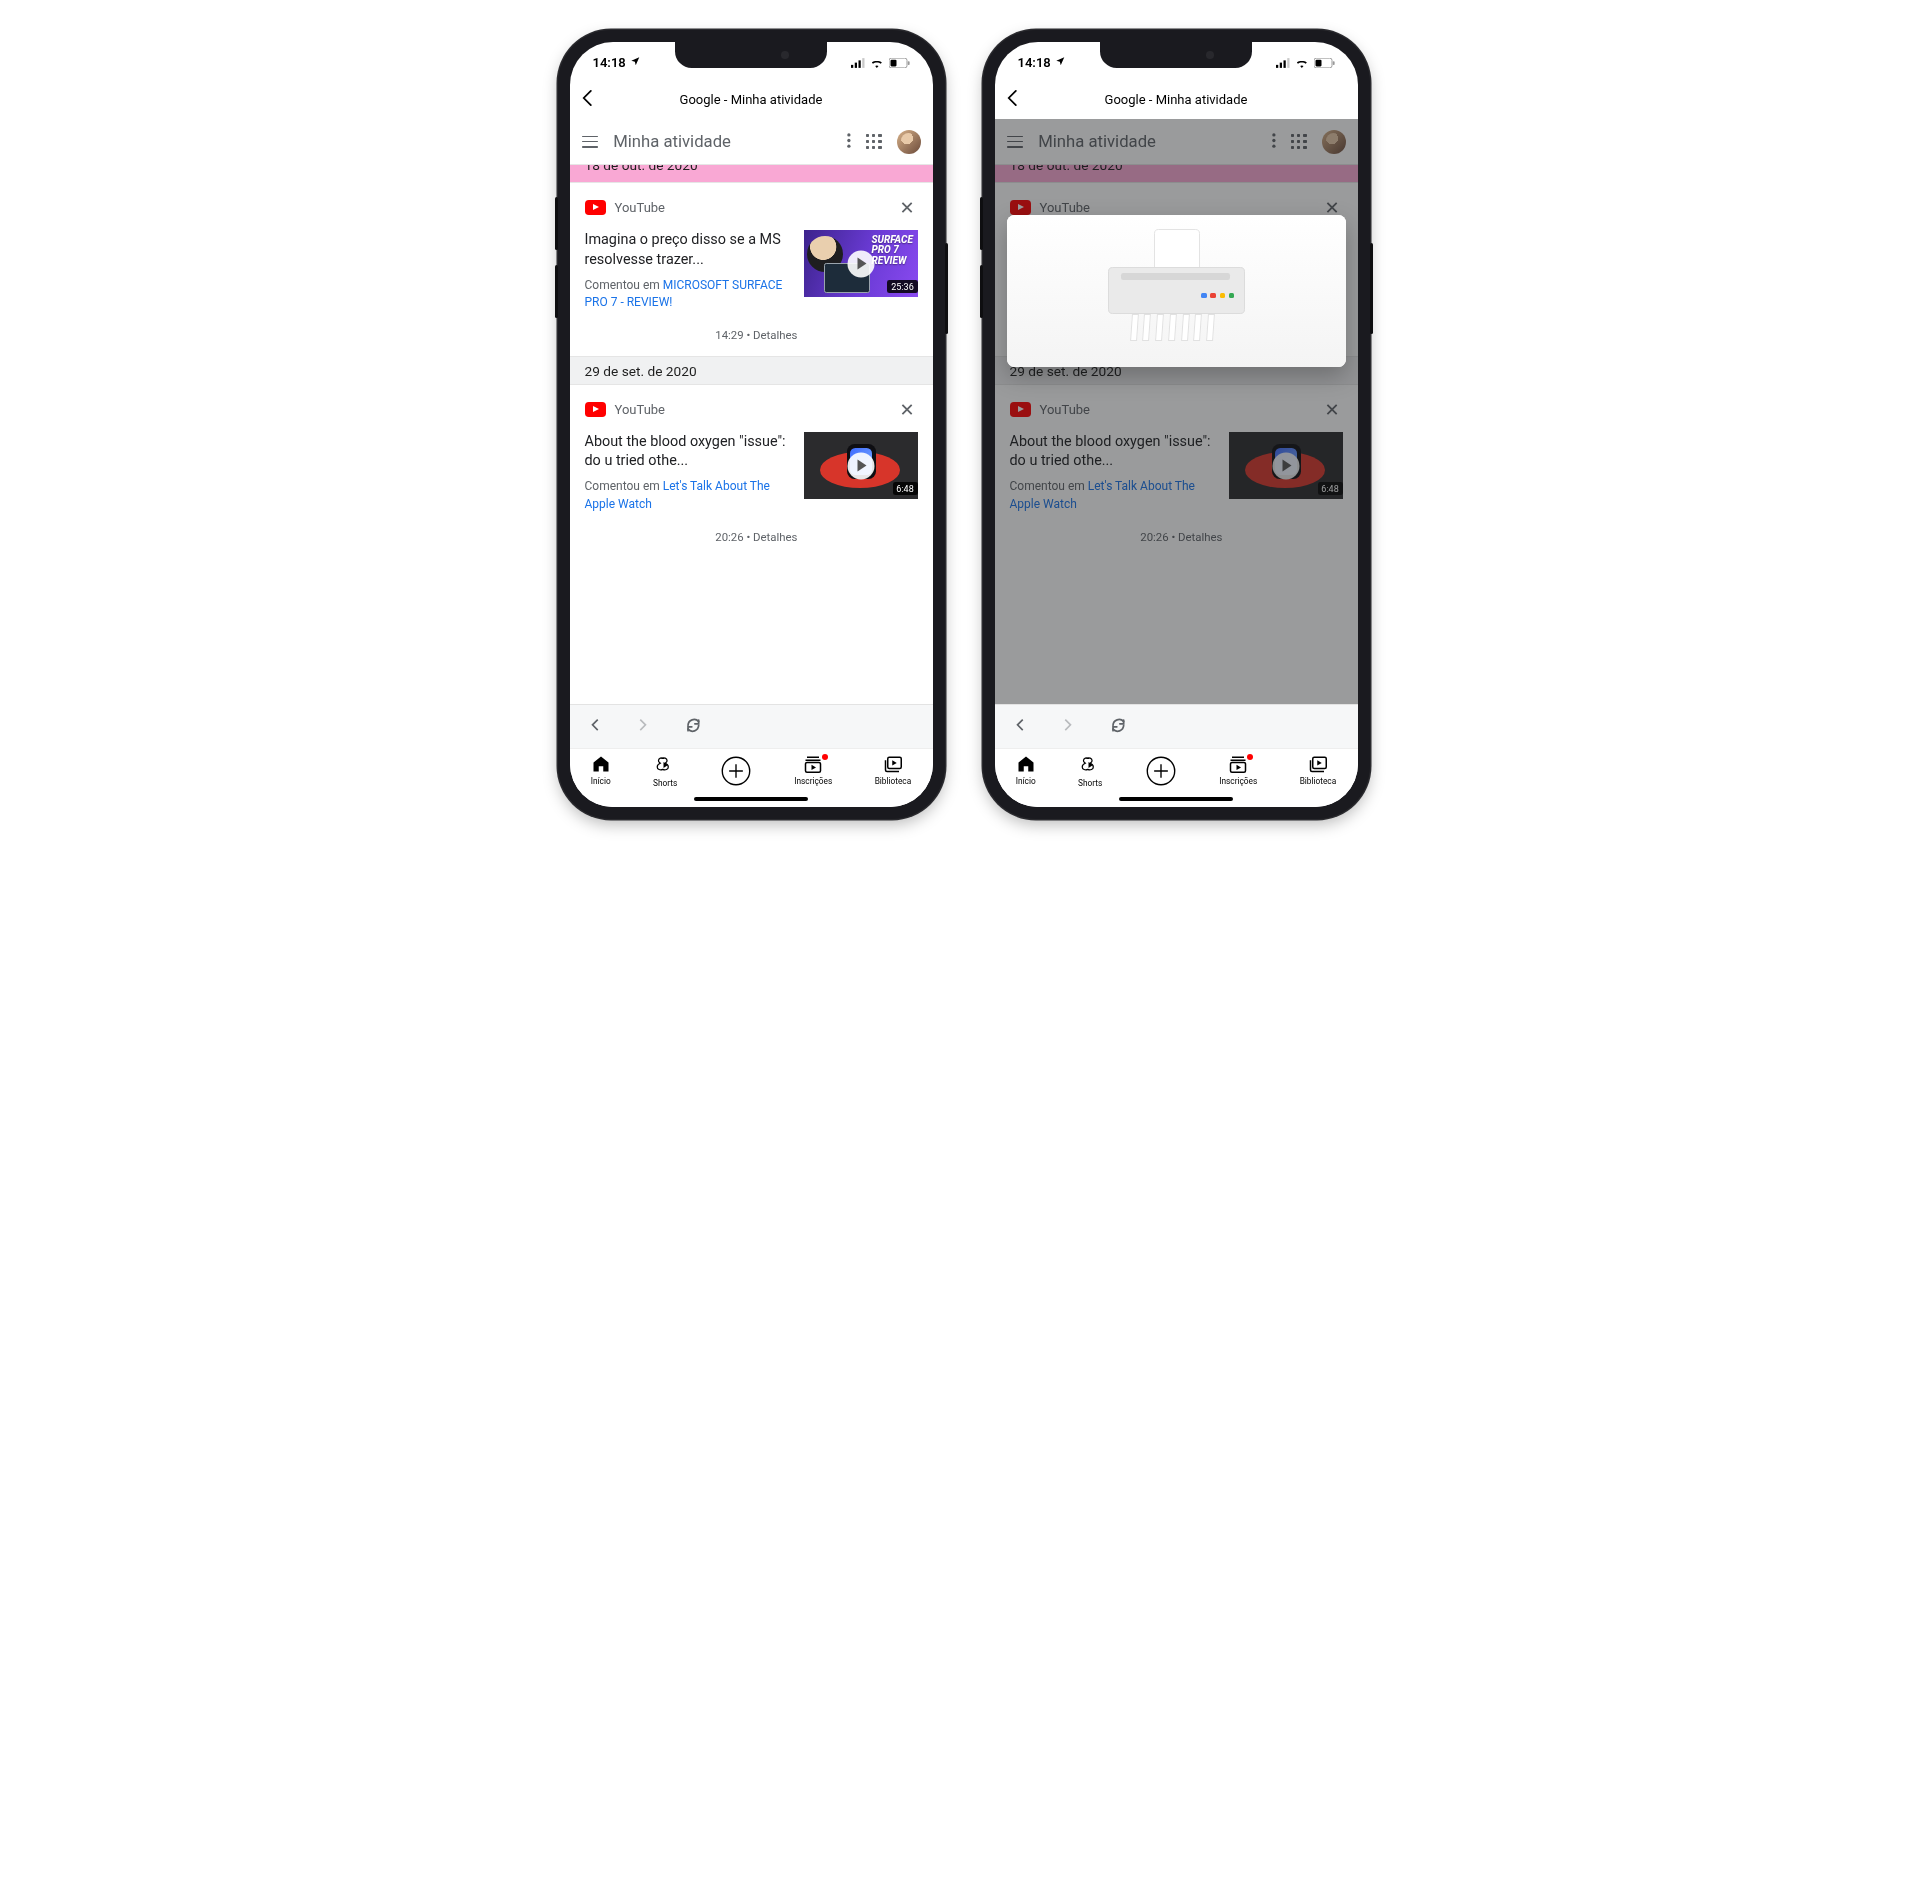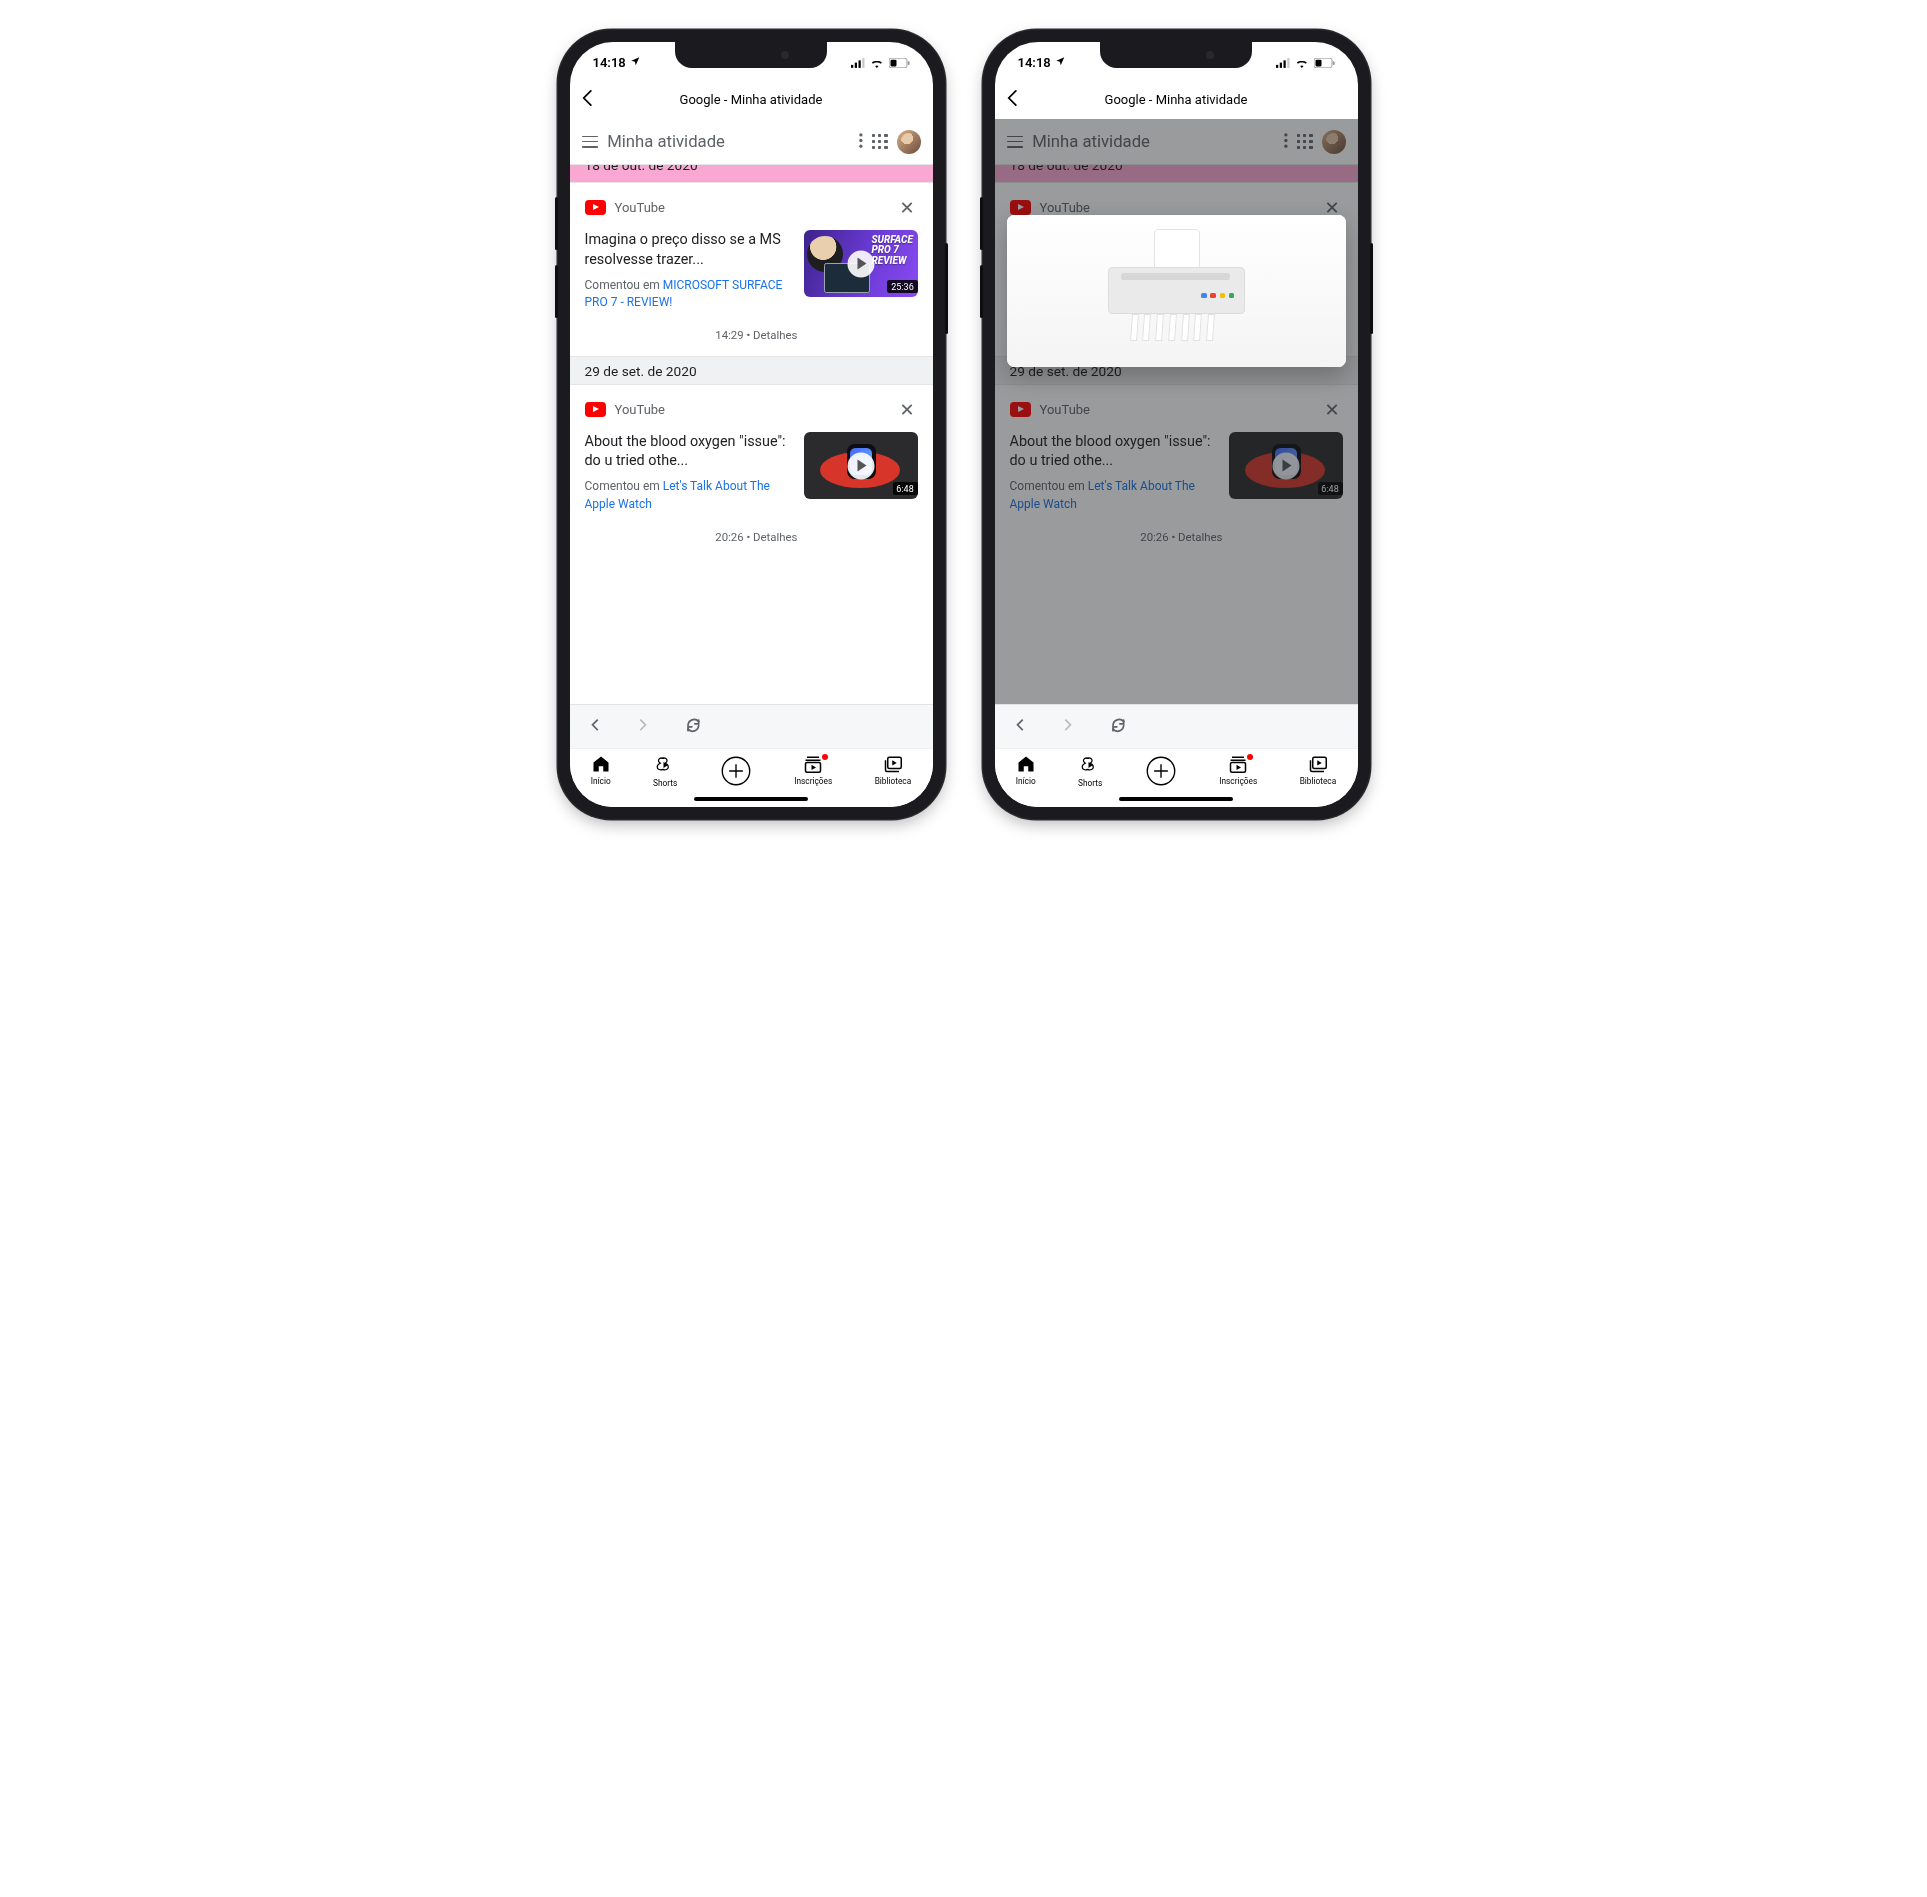--- a/index.html
+++ b/index.html
@@ -62,21 +62,21 @@
   .signal,.wifi,.batt{display:inline-block;}
   .signal svg,.wifi svg,.batt svg{display:block;}
 
   .nav-row{
     height:39px;display:flex;align-items:center;justify-content:center;position:relative;
     color:#000;font-size:13px;
   }
   .nav-back{position:absolute;left:12px;font-size:21px;color:#000;font-weight:300;}
 
   .toolbar{
-    height:46px;display:flex;align-items:center;gap:9px;padding:0 12px;border-bottom:0.8px solid #e6e6e6;justify-content:space-between;
+    height:46px;display:flex;align-items:center;gap:15px;padding:0 12px;border-bottom:0.8px solid #e6e6e6;justify-content:space-between;
   }
   .menu-icon{width:16.7px;height:12px;display:flex;flex-direction:column;justify-content:space-between;}
   .menu-icon span{height:1.5px;background:#5f6368;border-radius:0.8px;}
   .toolbar-title{color:#5f6368;font-size:16.7px;flex:1;}
   .dots-v,.dots-g{color:#5f6368;}
   .dots-g{display:grid;grid-template-columns:repeat(3,3.8px);grid-template-rows:repeat(3,3.8px);gap:2.3px;}
   .dots-g span{background:#5f6368;border-radius:0.8px;}
   .avatar{width:24px;height:24px;border-radius:50%;background:linear-gradient(135deg,#d8b28a,#6b4a3a);position:relative;overflow:hidden;}
   .avatar::after{content:"";position:absolute;left:4.6px;top:3.8px;width:15px;height:15px;border-radius:50%;background:radial-gradient(circle at 40% 35%,#e8c9a8 45%,transparent 46%);}
 
@@ -92,21 +92,21 @@
   .source-label{color:#5f6368;font-size:13px;flex:1;}
   .x-btn{color:#5f6368;font-size:18px;font-weight:400;padding:0 3px;}
 
   .card-body{display:flex;gap:6px;margin-top:12px;}
   .card-text{flex:1;}
   .title{color:#202124;font-size:14.4px;line-height:1.35;margin-bottom:7.6px;}
   .subtitle{font-size:12px;color:#5f6368;line-height:1.45;}
   .subtitle .link{color:#1a73e8;}
   .meta{color:#5f6368;font-size:11.4px;margin-top:17px;text-align:right;}
 
-  .thumb{width:114px;height:67px;border-radius:6px;position:relative;flex-shrink:0;overflow:hidden;}
+  .thumb{width:114px;height:67px;border-radius:0;position:relative;flex-shrink:0;overflow:hidden;}
   .thumb.purple{background:linear-gradient(110deg,#3c238c 0%,#6b3bd6 55%,#8a4af0 100%);}
   .thumb.dark{background:#2b2b2d;}
   .play{position:absolute;left:50%;top:50%;transform:translate(-50%,-50%);width:27px;height:27px;border-radius:50%;background:rgba(255,255,255,.9);display:flex;align-items:center;justify-content:center;}
   .play::after{content:"";border-left:9px solid #555;border-top:6px solid transparent;border-bottom:6px solid transparent;margin-left:2.3px;}
   .badge-time{position:absolute;right:0;bottom:3.8px;background:rgba(0,0,0,.85);color:#fff;font-size:9px;padding:1.5px 3.8px;border-radius:2.3px;}
   .thumb .overtext{position:absolute;right:4.6px;top:4.6px;color:#fff;font-weight:800;font-size:10px;line-height:1.05;font-style:italic;text-align:left;text-shadow:0 0.8px 1.5px rgba(0,0,0,.4);}
   .thumb .guy{position:absolute;left:3px;top:6px;width:36px;height:36px;border-radius:50%;background:radial-gradient(circle at 45% 30%,#e9cfae 40%,#1e1e20 42%);} 
   .thumb .laptop{position:absolute;left:20px;bottom:4.6px;width:46px;height:30px;background:#1d2c3a;border:1.5px solid #9aa4ad;border-radius:2.3px;}
   .thumb .oval{position:absolute;left:16.7px;bottom:10.6px;width:80px;height:36px;background:#d7352a;border-radius:50%;}
   .thumb .watch{position:absolute;left:43px;bottom:20px;width:29px;height:35px;background:#0e0e12;border-radius:7.6px;}

